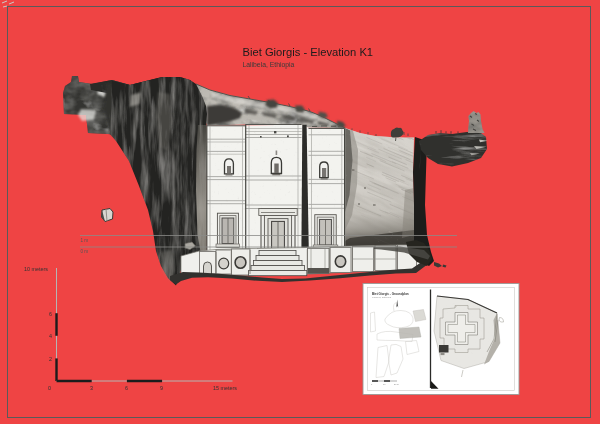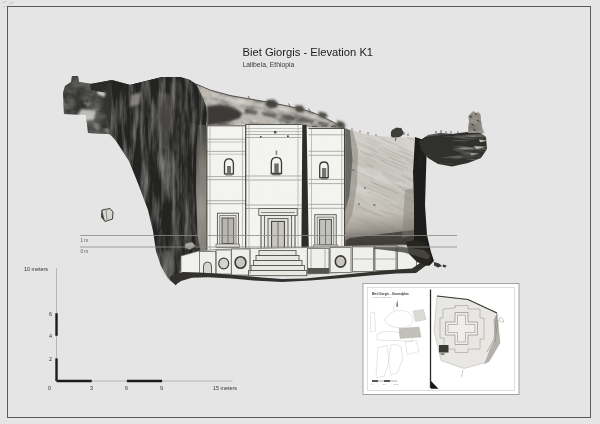--- a/index.html
+++ b/index.html
@@ -1,16 +1,16 @@
 <!DOCTYPE html>
 <html><head>
 <meta charset="utf-8">
 <style>
   html,body{margin:0;padding:0;background:#ffffff;width:600px;height:424px;overflow:hidden;}
-  #page{position:relative;width:600px;height:424px;font-family:"Liberation Sans",sans-serif;background:#e5e5e5;}
+  #page{position:relative;width:600px;height:424px;font-family:"Liberation Sans",sans-serif;background:#ef4444;}
   svg{position:absolute;left:0;top:0;}
 </style>
 </head>
 <body>
 <div id="page">
 <svg width="600" height="424" viewBox="0 0 600 424">
 <defs>
 
   <filter id="fVstreakW" x="-10%" y="-10%" width="120%" height="120%">
     <feTurbulence type="fractalNoise" baseFrequency="0.22 0.02" numOctaves="4" seed="7" result="n"></feTurbulence>

